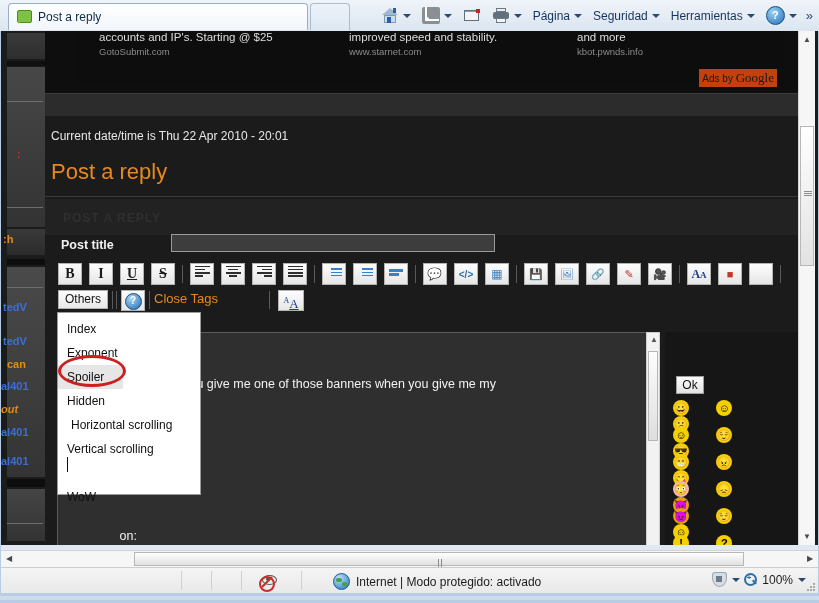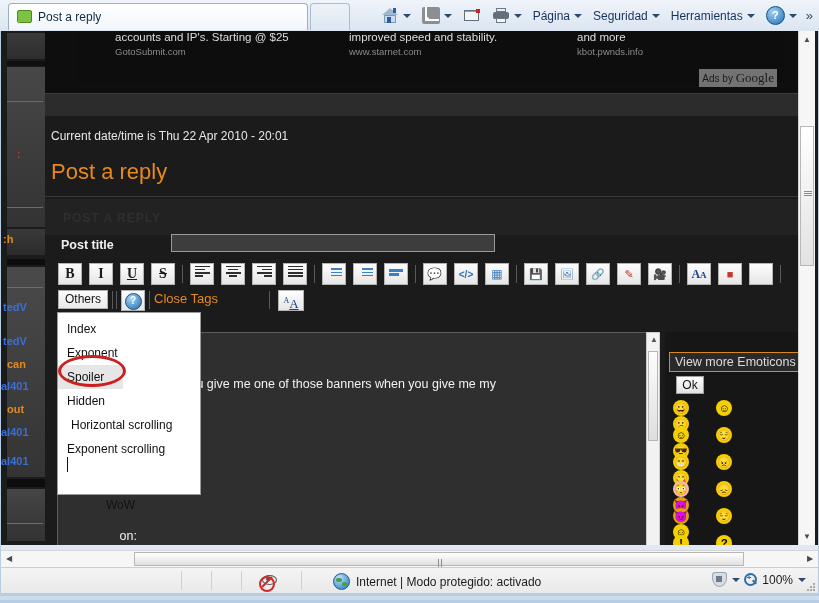--- a/index.html
+++ b/index.html
@@ -97,26 +97,26 @@
   .lc-rule{position:absolute;left:6px;width:36px;height:1px;background:#6d6d6d;}
   .lc-txt{position:absolute;left:0px;font-size:11px;font-weight:bold;white-space:nowrap;}
   .lc-blue{color:#3a6fd8;}
   .lc-org{color:#e08a1e;}
   .lc-red{color:#c0392b;font-size:10px;}
 
   
   .adstrip{position:absolute;left:44px;top:0;width:753px;height:62px;background:#0e0e0e;}
   .ad-inner{position:absolute;left:32px;top:0;width:708px;height:52px;background:#0d0d0d;}
   .ad-col{position:absolute;top:0;width:215px;}
-  .ad-c1{left:38px;}
+  .ad-c1{left:22px;}
   .ad-c2{left:272px;}
   .ad-c3{left:500px;}
   .ad-head{font-size:11.5px;color:#dddddd;white-space:nowrap;}
   .ad-url{font-size:9.5px;color:#8b8b8b;margin-top:3px;white-space:nowrap;}
-  .ads-by{position:absolute;right:8px;top:38px;background:#737373;color:#1a1a1a;
+  .ads-by{position:absolute;right:8px;top:38px;background:#c2410c;color:#1a1a1a;
      font-size:10px;padding:1px 3px;white-space:nowrap;}
   .ads-by b{font-family:"Liberation Serif",serif;font-size:13px;font-weight:normal;}
 
   .sep-bar{position:absolute;left:44px;top:62px;width:753px;height:22px;background:#2c2c2c;
      border-top:1px solid #3d3d3d;}
 
   .datetime{position:absolute;left:50px;top:98px;font-size:12px;color:#e8e8e8;white-space:nowrap;}
   .h1{position:absolute;left:50px;top:128px;font-size:22px;color:#e8891c;white-space:nowrap;}
 
   .hrule{position:absolute;left:44px;top:165px;width:753px;height:1px;background:#3a3a3a;}
@@ -350,21 +350,21 @@
         <div class="lc-rule" style="top:176px;"></div>
         <div class="lc-box lc-b4"></div>
         <div class="lc-txt lc-org" style="left:2px;top:202px;">:h</div>
         <div class="lc-box lc-b5"></div>
         <div class="lc-box lc-b6"></div>
         <div class="lc-rule" style="top:256px;"></div>
         <div class="lc-txt lc-blue" style="left:2px;top:270px;">tedV</div>
         <div class="lc-txt lc-blue" style="left:2px;top:304px;">tedV</div>
         <div class="lc-txt lc-org" style="left:6px;top:327px;">can</div>
         <div class="lc-txt lc-blue" style="left:0px;top:349px;">al401</div>
-        <div class="lc-txt lc-org" style="left:6px;top:372px;">out</div>
+        <div class="lc-txt lc-org" style="left:0;top:372px;font-style:italic;">out</div>
         <div class="lc-txt lc-blue" style="left:0px;top:395px;">al401</div>
         <div class="lc-txt lc-blue" style="left:0px;top:424px;">al401</div>
         <div class="lc-box lc-b7"></div>
         <div class="lc-box lc-b8"></div>
         <div class="lc-rule" style="top:492px;"></div>
       </div>
 
       <div class="adstrip">
         <div class="ad-inner">
           <div class="ad-col ad-c1">
@@ -493,21 +493,20 @@
           
         </div>
       </div>
 
       <div class="pg-vscroll">
         <div class="ta-arrow" style="top:0;">▲</div>
         <div class="pg-vthumb"></div>
       </div>
 
       <div class="emo-panel">
-        <div class="emo-more">View more Emoticons</div>
         <div class="ok-btn">Ok</div>
         <div class="emo-grid">
           <div class="emo-row">
             <span class="emo-cell"><span class="emo" style="background:#f5d000;">😀</span></span>
             <span class="emo-cell"><span class="emo" style="background:#f5d000;">☺</span></span>
             <span class="emo-cell"><span class="emo" style="background:#f5d000;">😕</span></span>
           </div>
           <div class="emo-row">
             <span class="emo-cell"><span class="emo" style="background:#f5d000;">☺</span></span>
             <span class="emo-cell"><span class="emo" style="background:#f5d000;">😌</span></span>
@@ -536,22 +535,22 @@
 
         </div>
       </div>
 
       <div class="dropdown">
         <div class="ditem" style="top:28px;">Exponent</div>
         <div class="ditem" style="top:4px;">Index</div>
         <div class="ditem sel" style="top:52px;">Spoiler</div>
         <div class="ditem" style="top:76px;">Hidden</div>
         <div class="ditem" style="top:100px;padding-left:13px;">Horizontal scrolling</div>
-        <div class="ditem" style="top:124px;">Exponent scrolling</div>
-        <div class="ditem" style="top:180px;margin-left:39px;">WoW</div>
+        <div class="ditem" style="top:124px;">Vertical scrolling</div>
+        <div class="ditem" style="top:172px;">WoW</div>
         <div class="dcaret"></div>
       </div>
       <div class="annot-ellipse"></div>
 
     </div>
   </div>
 
   <div class="browser-vscroll">
     <div class="bv-arrow" style="top:0;">▲</div>
     <div class="bv-thumb">

